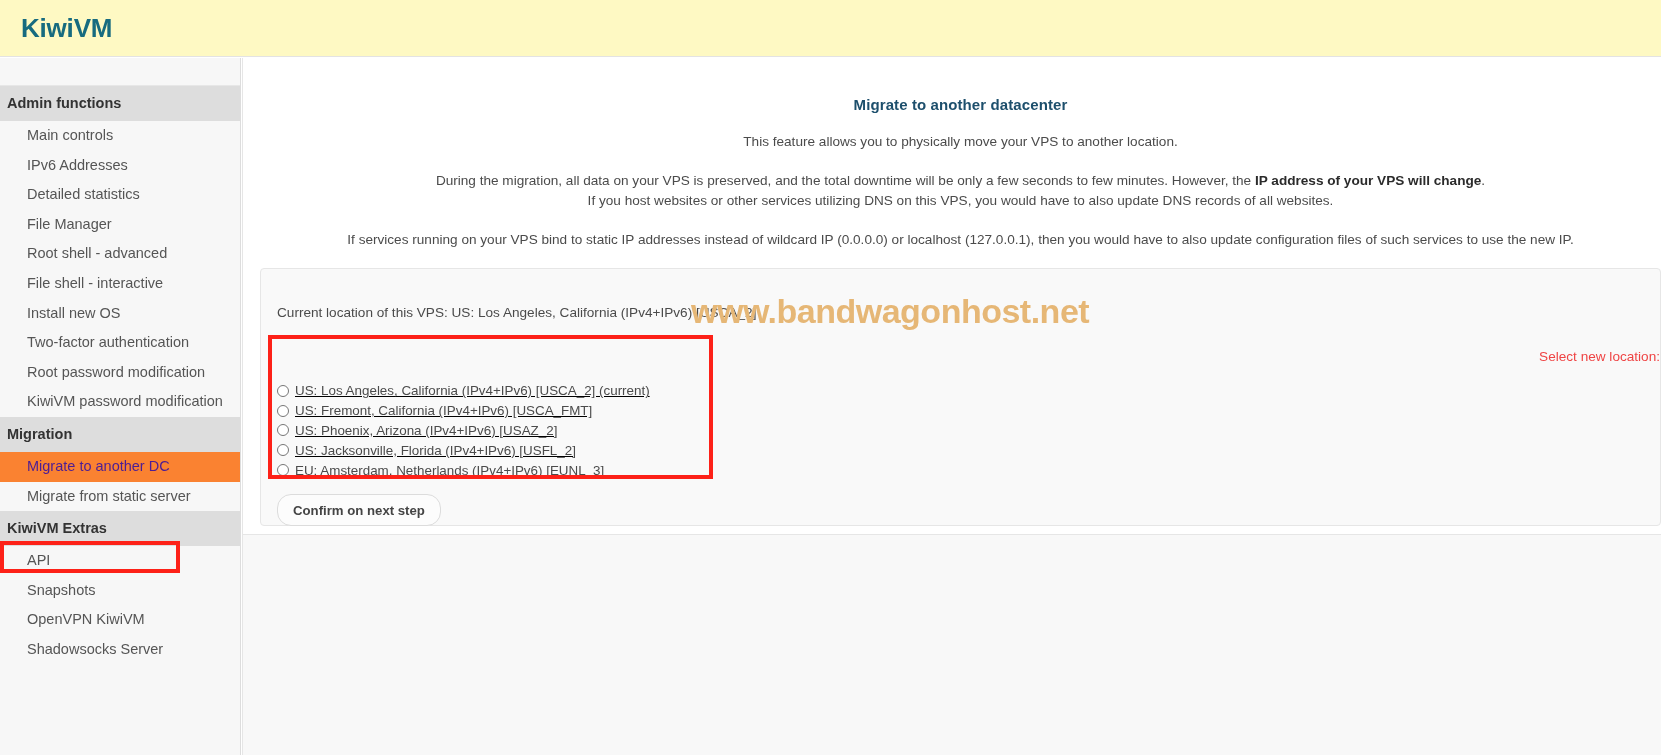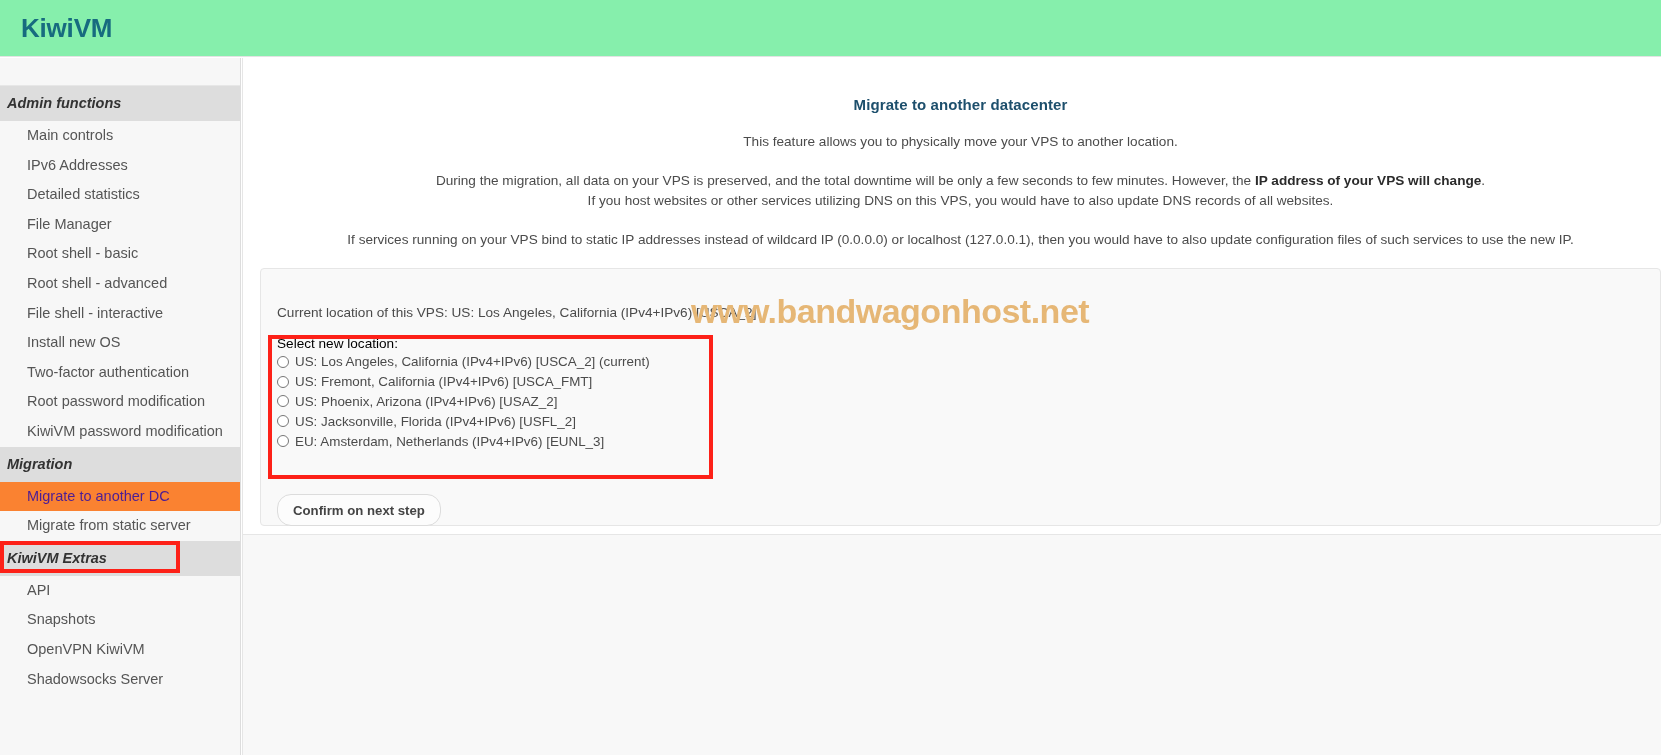--- a/index.html
+++ b/index.html
@@ -8,21 +8,21 @@
     width: 1661px; height: 755px;
     background: #ffffff;
     font-family: "Liberation Sans", sans-serif;
     overflow: hidden;
   }
 
   
   .topbar {
     position: absolute; left: 0; top: 0;
     width: 1661px; height: 57px;
-    background: #86efac;
+    background: #fef9c3;
     border-bottom: 1px solid #e3e3e3;
   }
   .brand {
     position: absolute; left: 21px; top: 13px;
     font-size: 26px; font-weight: bold;
     color: #176b7f; letter-spacing: -0.2px;
   }
 
   
   .sidebar {
@@ -34,21 +34,20 @@
   .side-spacer {
     height: 28px; background: #f7f7f7;
     border-bottom: 1px solid #e7e7e7;
   }
   .side-head {
     height: 35px; line-height: 35px;
     background: #dddddd;
     color: #333333;
     font-size: 14.5px; font-weight: bold;
     padding-left: 7px;
-    font-style: italic;
   }
   .side-item {
     height: 29.6px; line-height: 29.6px;
     color: #555555;
     font-size: 14.5px;
     padding-left: 27px;
     white-space: nowrap;
     border-bottom: 1px solid transparent;
   }
   .side-item.active {
@@ -101,25 +100,26 @@
     background: #f9f9f9;
     border: 1px solid #e6e6e6;
     border-radius: 4px;
   }
   .panel-inner { padding: 36px 0 0 16px; }
   .cur-loc {
     font-size: 13.6px;
     color: #4b4b4b;
   }
   .select-label {
-    margin-top: 16px;
+    margin-top: 29px;
     font-size: 13.6px;
-    color: #000000;
-  }
-  .radio-list { margin-top: 1px; }
+    color: #ef4444;
+    text-align: right;
+  }
+  .radio-list { margin-top: 17px; text-decoration: underline; }
   .radio-row {
     display: flex; align-items: center;
     height: 19.8px;
     font-size: 13.4px;
     color: #4b4b4b;
   }
   .radio-row input[type=radio] {
     margin: 0 6px 0 0;
     width: 12px; height: 12px;
     accent-color: #777;
@@ -172,21 +172,20 @@
 </div>
 
 <div class="sidebar">
   <div class="side-spacer"></div>
   <div id="sidebar-body">
       <div class="side-head">Admin functions</div>
       <div class="side-item"><span class="lbl">Main controls</span></div>
       <div class="side-item"><span class="lbl">IPv6 Addresses</span></div>
       <div class="side-item"><span class="lbl">Detailed statistics</span></div>
       <div class="side-item"><span class="lbl">File Manager</span></div>
-      <div class="side-item"><span class="lbl">Root shell - basic</span></div>
       <div class="side-item"><span class="lbl">Root shell - advanced</span></div>
       <div class="side-item"><span class="lbl">File shell - interactive</span></div>
       <div class="side-item"><span class="lbl">Install new OS</span></div>
       <div class="side-item"><span class="lbl">Two-factor authentication</span></div>
       <div class="side-item"><span class="lbl">Root password modification</span></div>
       <div class="side-item"><span class="lbl">KiwiVM password modification</span></div>
       <div class="side-head">Migration</div>
       <div class="side-item active"><span class="lbl">Migrate to another DC</span></div>
       <div class="side-item"><span class="lbl">Migrate from static server</span></div>
       <div class="side-head">KiwiVM Extras</div>

